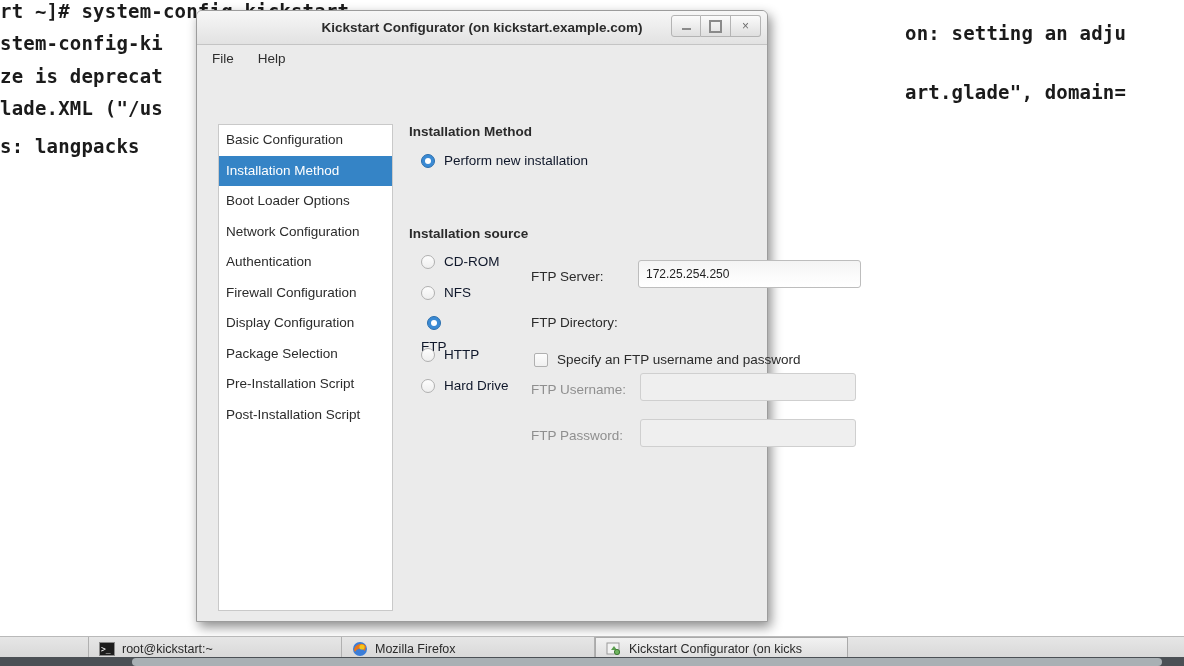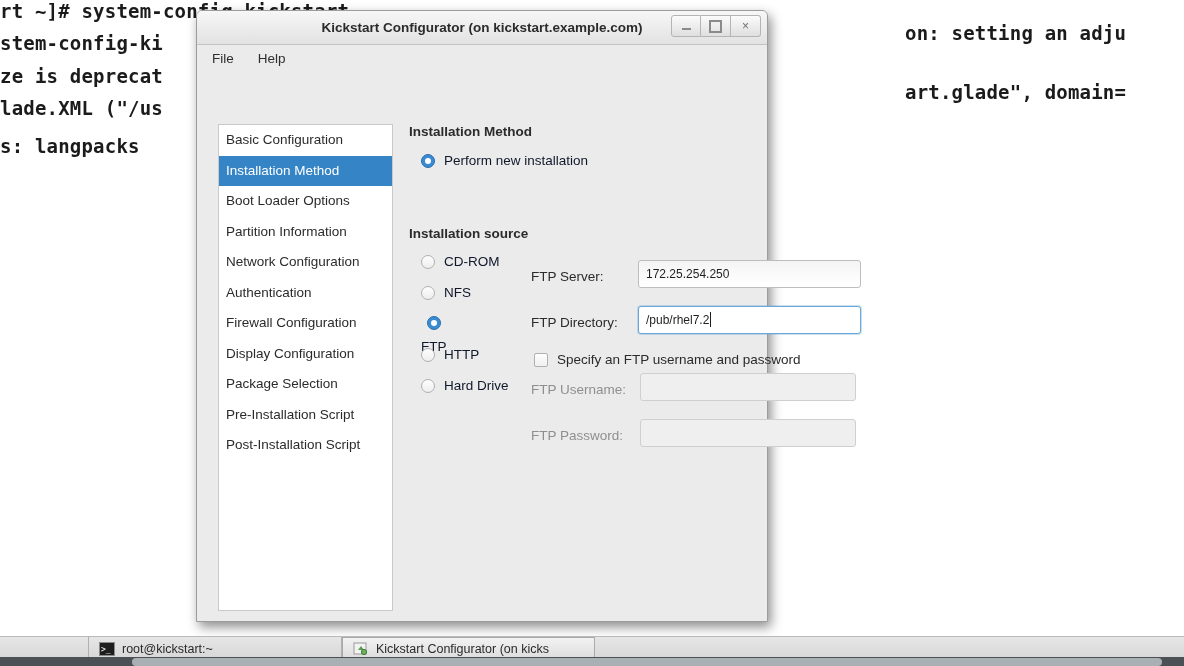--- a/index.html
+++ b/index.html
@@ -346,21 +346,20 @@
       <div class="menu-item">File</div>
       <div class="menu-item">Help</div>
     </div>
 
     <div id="dlg-body">
 
       <div id="sidebar">
         <div class="side-item">Basic Configuration</div>
         <div class="side-item selected">Installation Method</div>
         <div class="side-item">Boot Loader Options</div>
-        <div class="side-item">Partition Information</div>
         <div class="side-item">Network Configuration</div>
         <div class="side-item">Authentication</div>
         <div class="side-item">Firewall Configuration</div>
         <div class="side-item">Display Configuration</div>
         <div class="side-item">Package Selection</div>
         <div class="side-item">Pre-Installation Script</div>
         <div class="side-item">Post-Installation Script</div>
       </div>
 
       <div id="pane">
@@ -392,21 +391,20 @@
         </div>
         <div class="radio-row" style="left:21px;top:307px;">
           <span class="radio"></span>
           <span class="radio-label">Hard Drive</span>
         </div>
 
         <div class="field-label" style="left:131px;top:198px;">FTP Server:</div>
         <div class="textfield" style="left:238px;top:189px;width:223px;"><span>172.25.254.250</span></div>
 
         <div class="field-label" style="left:131px;top:244px;">FTP Directory:</div>
-        <div class="textfield focused" style="left:238px;top:235px;width:223px;"><span>/pub/rhel7.2</span><span class="caret"></span></div>
 
         <div class="check-row" style="left:134px;top:281px;">
           <span class="checkbox"></span>
           <span class="check-label">Specify an FTP username and password</span>
         </div>
 
         <div class="field-label disabled" style="left:131px;top:311px;">FTP Username:</div>
         <div class="textfield disabled" style="left:240px;top:302px;width:216px;"><span></span></div>
 
         <div class="field-label disabled" style="left:131px;top:357px;">FTP Password:</div>
@@ -421,20 +419,28 @@
       <div class="task-spacer"></div>
 
       <div class="task-btn">
         <svg class="task-icon" viewBox="0 0 16 16">
           <rect x="0.5" y="1.5" width="15" height="13" fill="#1d1d1d" stroke="#8a8a8a"></rect>
           <text x="2" y="11" font-size="8" fill="#ffffff" font-family="monospace">&gt;_</text>
         </svg>
         <span class="task-label">root@kickstart:~</span>
       </div>
 
+      <div class="task-btn">
+        <svg class="task-icon" viewBox="0 0 16 16">
+          <circle cx="8" cy="8" r="7" fill="#3b7dd8"></circle>
+          <path d="M2 9 A7 7 0 0 1 14 5 L13 10 A6 6 0 0 0 3 11 Z" fill="#e8761c"></path>
+          <circle cx="10" cy="6" r="2.6" fill="#f5c518"></circle>
+        </svg>
+        <span class="task-label">Mozilla Firefox</span>
+      </div>
 
       <div class="task-btn active">
         <svg class="task-icon" viewBox="0 0 16 16">
           <rect x="1" y="2" width="12" height="11" fill="#f3f3f3" stroke="#9a9a9a"></rect>
           <path d="M5 9 l3-4 3 4 z" fill="#5a9e4e"></path>
           <circle cx="11" cy="11" r="2.6" fill="#6fb45f" stroke="#3f7a36"></circle>
         </svg>
         <span class="task-label">Kickstart Configurator (on kicks</span>
       </div>
     </div>

